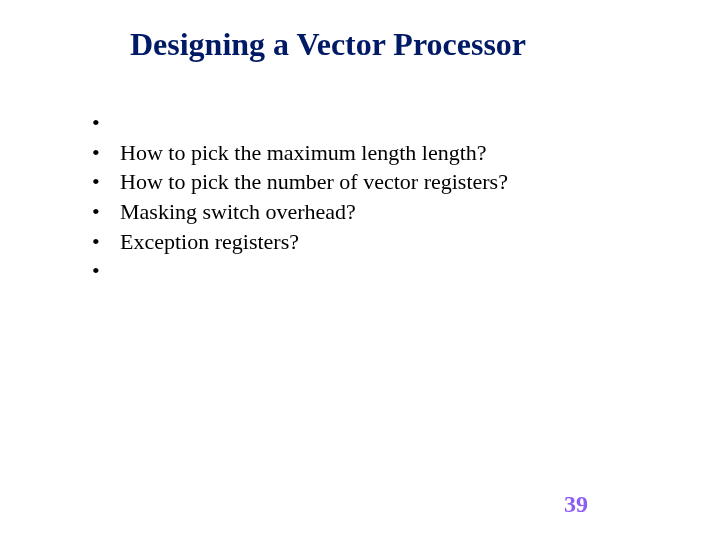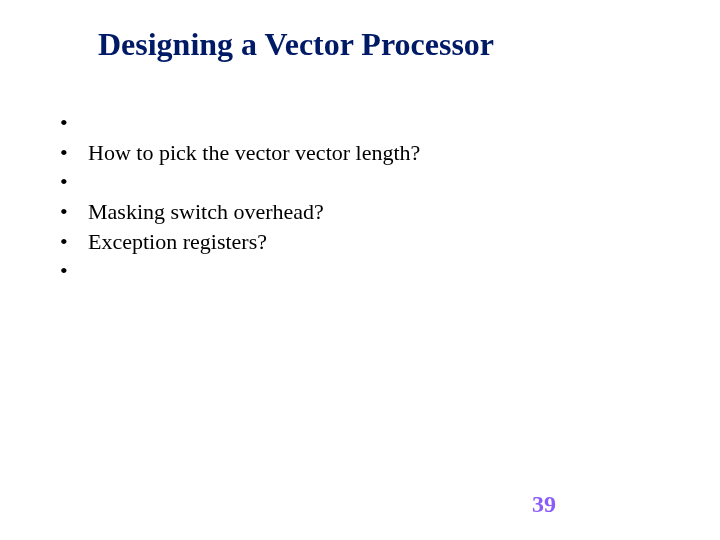--- a/index.html
+++ b/index.html
@@ -11,20 +11,21 @@
     font-family: "Times New Roman", Times, serif;
     color: #000000;
     position: relative;
     overflow: hidden;
   }
   .slide {
     width: 592px;
     height: 540px;
     position: relative;
     box-sizing: border-box;
+    margin-left: 32px;
   }
   .title {
     position: absolute;
     top: 26px;
     left: 0;
     width: 100%;
     text-align: center;
     font-size: 32px;
     font-weight: bold;
     color: #001a66;
@@ -63,24 +64,25 @@
 <div class="slide">
 
   <div class="title">Designing a Vector Processor</div>
 
   <div class="bullets">
     <div class="bullet-row">
       <span class="bullet-dot">•</span>
     </div>
     <div class="bullet-row">
       <span class="bullet-dot">•</span>
-      <span>How to pick the vector vector length?</span>
+      <span>How to pick the maximum length length?</span>
     </div>
     <div class="bullet-row">
       <span class="bullet-dot">•</span>
+      <span>How to pick the number of vector registers?</span>
     </div>
     <div class="bullet-row">
       <span class="bullet-dot">•</span>
       <span>Masking switch overhead?</span>
     </div>
     <div class="bullet-row">
       <span class="bullet-dot">•</span>
       <span>Exception registers?</span>
     </div>
     <div class="bullet-row">

